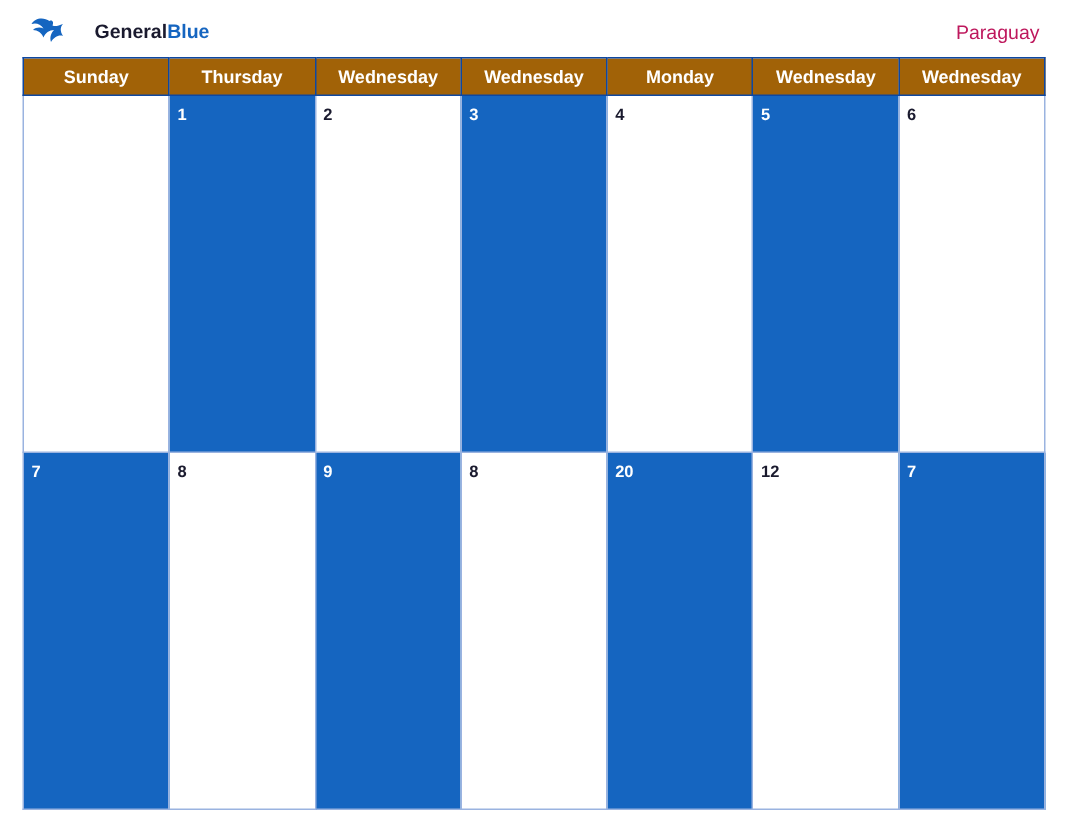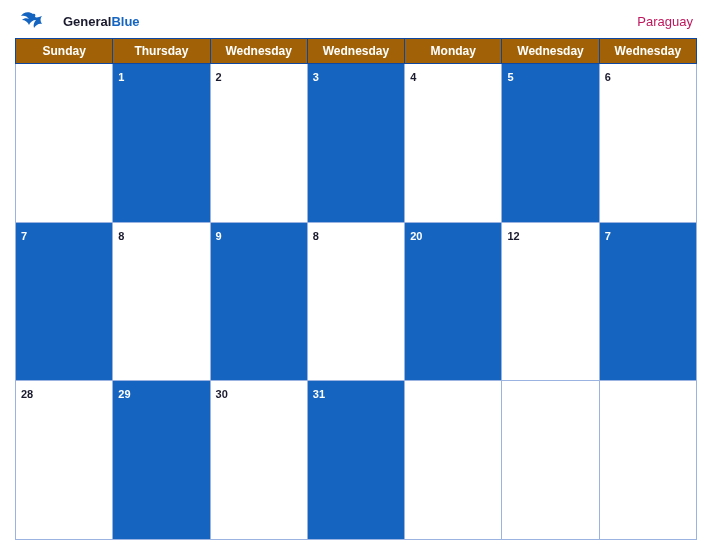--- a/index.html
+++ b/index.html
@@ -124,23 +124,14 @@
       </tr>
       <tr>
         <td class="blue-bg"><span class="day-num white">7</span></td>
         <td><span class="day-num">8</span></td>
         <td class="blue-bg"><span class="day-num white">9</span></td>
         <td><span class="day-num">8</span></td>
         <td class="blue-bg"><span class="day-num white">20</span></td>
         <td><span class="day-num">12</span></td>
         <td class="blue-bg"><span class="day-num white">7</span></td>
       </tr>
-      <tr>
-        <td><span class="day-num">28</span></td>
-        <td class="blue-bg"><span class="day-num white">29</span></td>
-        <td><span class="day-num">30</span></td>
-        <td class="blue-bg"><span class="day-num white">31</span></td>
-        <td></td>
-        <td></td>
-        <td></td>
-      </tr>
     </tbody>
 </table>
 
 </body></html>

